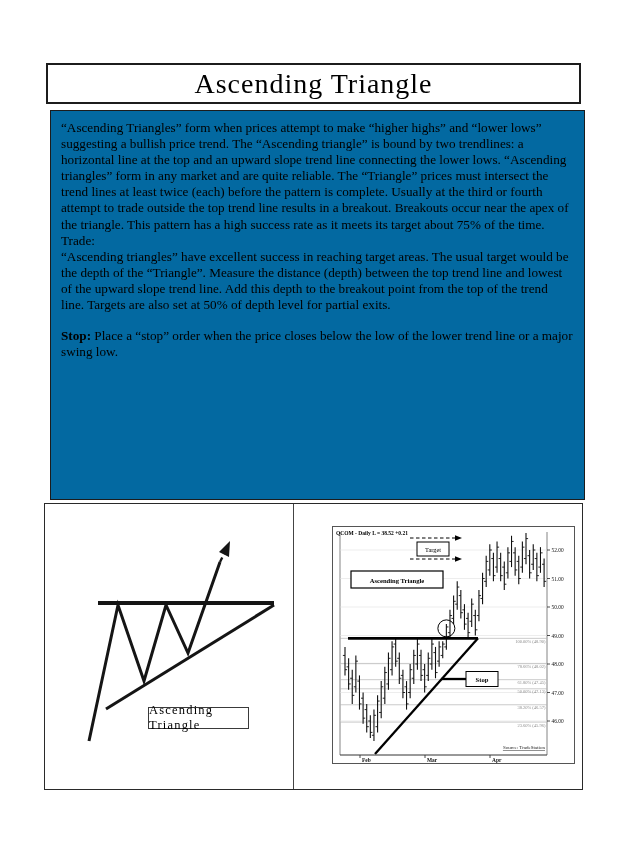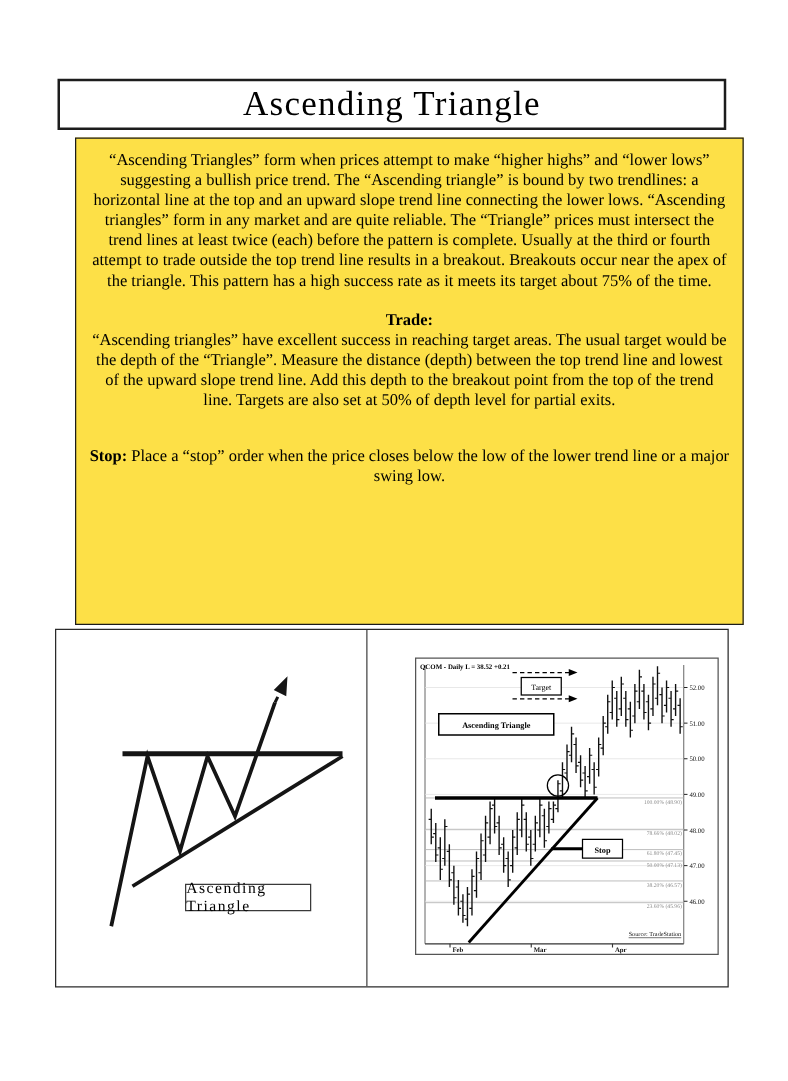--- a/index.html
+++ b/index.html
@@ -1,22 +1,22 @@
 <!DOCTYPE html>
 <html><head>
 <meta charset="utf-8">
 <style>
   html,body{margin:0;padding:0;background:#fff;}
   .page{position:relative;width:630px;height:865px;background:#ffffff;font-family:"Liberation Serif",serif;color:#000;overflow:hidden;}
   .title-box{position:absolute;left:46px;top:63px;width:535px;height:41px;border:2px solid #1c1c1c;box-sizing:border-box;display:flex;align-items:center;justify-content:center;background:#fff;}
   .title-box h1{margin:0;font-size:28px;font-weight:400;letter-spacing:1px;font-family:"Liberation Serif",serif;}
-  .text-box{position:absolute;left:60px;top:110px;width:535px;height:390px;border:1.5px solid #1c1c1c;box-sizing:border-box;padding:9px 10px 0 10px;font-size:13.2px;line-height:1.22;background:#fde047;text-align:center;}
+  .text-box{position:absolute;left:50px;top:110px;width:535px;height:390px;border:1.5px solid #1c1c1c;box-sizing:border-box;padding:9px 10px 0 10px;font-size:13.2px;line-height:1.22;background:#0369a1;}
   .text-box p{margin:0;}
-  .text-box p.hd{font-weight:bold;margin-top:15px;}
-  .text-box p.gap{margin-top:29px;}
+  .text-box p.hd{font-weight:normal;}
+  .text-box p.gap{margin-top:15px;}
   .bottom-box{position:absolute;left:44px;top:503px;width:539px;height:287px;border:1.5px solid #2a2a2a;box-sizing:border-box;display:flex;background:#fff;}
   .left-cell{width:249px;height:100%;border-right:1.5px solid #444;box-sizing:border-box;position:relative;}
   .right-cell{flex:1;position:relative;}
   .diagram-label{position:absolute;left:103px;top:203px;width:101px;height:22px;border:1px solid #3a3a3a;box-sizing:border-box;display:flex;align-items:center;justify-content:center;font-size:12.5px;letter-spacing:1.2px;background:#fff;}
   .chart-frame{position:absolute;left:38px;top:22px;width:241px;height:236px;border:1px solid #555;background:#fff;}
   svg{display:block;}
 </style>
 </head>
 <body>
 

